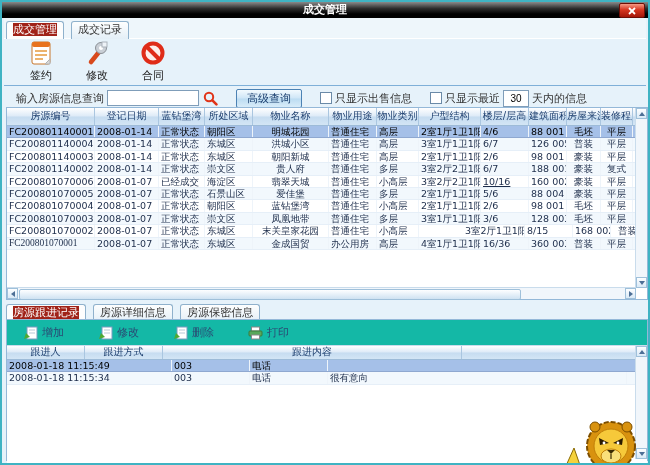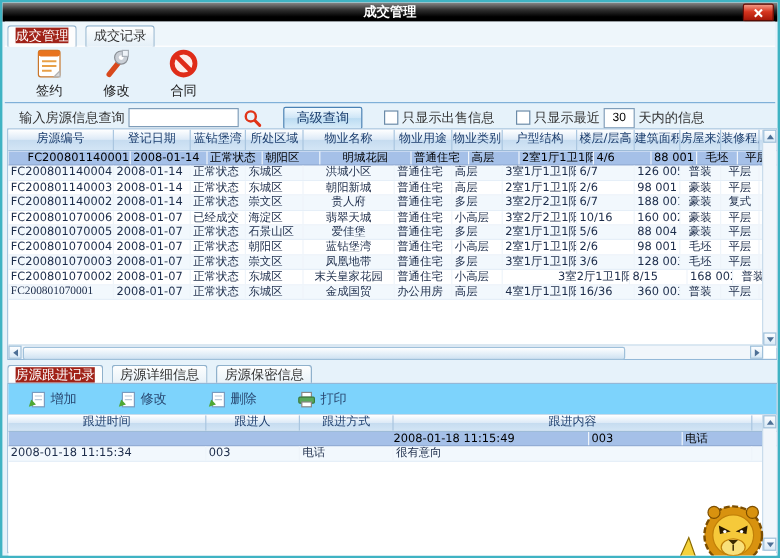--- a/index.html
+++ b/index.html
@@ -42,41 +42,41 @@
   .gridwrap{position:absolute;left:4px;width:642px;background:#fff;border:1px solid #94b8d8;box-sizing:border-box;}
   .gridwrap.main{top:105px;height:193px;}
   .g-head{display:flex;background:linear-gradient(#ffffff,#ddeaf7 48%,#c6dcf0 52%,#d3e5f5);
     border-bottom:1px solid #9dbbd8;overflow:hidden;}
   .main .g-head{height:17px;}
   .g-hcell{box-sizing:border-box;flex:0 0 auto;border-right:1px solid #aac6e0;
     font-size:10px;color:#1c3e6e;text-align:center;line-height:16px;overflow:hidden;white-space:nowrap;cursor:pointer;}
   .g-bodyrows{overflow:hidden;background:#fff;}
   .g-row{display:flex;height:12.4px;box-sizing:border-box;border-bottom:1px solid #e6eff8;background:#fff;cursor:pointer;}
   .g-row.alt{background:#f2f8fd;}
-  .g-row.sel{background:#a5c0e8;border-bottom-color:#8fa8d0;justify-content:flex-end;}
+  .g-row.sel{background:#a5c0e8;border-bottom-color:#8fa8d0;}
   .g-cell{box-sizing:border-box;flex:0 0 auto;padding:0 2px;font-size:9.5px;color:#1c2c4a;
     line-height:11.5px;overflow:hidden;white-space:nowrap;border-right:1px solid #eef4fa;}
   .g-row.sel .g-cell{color:#000;}
   
   .vscroll{position:absolute;top:0;right:0;width:11px;background:#f1f6fb;border-left:1px solid #c9dcec;}
   .hscroll{position:absolute;left:0;bottom:0;right:11px;height:11px;background:#f1f6fb;border-top:1px solid #c9dcec;}
   .sbtn{position:absolute;width:11px;height:11px;box-sizing:border-box;border:1px solid #9fc0da;
     background:linear-gradient(#fdfeff,#d9e9f6);display:flex;align-items:center;justify-content:center;cursor:pointer;}
   .tri{width:0;height:0;}
   .tri.up{border-left:3px solid transparent;border-right:3px solid transparent;border-bottom:4px solid #4d6f96;}
   .tri.down{border-left:3px solid transparent;border-right:3px solid transparent;border-top:4px solid #4d6f96;}
   .tri.left{border-top:3px solid transparent;border-bottom:3px solid transparent;border-right:4px solid #4d6f96;}
   .tri.right{border-top:3px solid transparent;border-bottom:3px solid transparent;border-left:4px solid #4d6f96;}
   .hthumb{position:absolute;top:1px;left:12px;height:9px;width:500px;
     background:linear-gradient(#fdfeff,#cfe2f2);border:1px solid #9fc0da;border-radius:2px;cursor:grab;}
   
   .tabstrip.bottom{top:299px;background:transparent;}
   .bpanel{position:absolute;top:317px;left:4px;width:642px;bottom:2px;background:#fff;
     border:1px solid #94b8d8;box-sizing:border-box;}
-  .btoolbar{position:absolute;top:0;left:0;right:0;height:26px;background:#7dd3fc;
+  .btoolbar{position:absolute;top:0;left:0;right:0;height:26px;background:#14b8a6;
     border-bottom:1px solid #c9dcec;display:flex;align-items:center;padding-left:16px;box-sizing:border-box;text-align:center;}
   .bbtn{display:inline-flex;align-items:center;margin-right:34px;cursor:pointer;}
   .bbtn .lbl{font-size:11px;color:#2a4a73;margin-left:4px;}
   .gridwrap.bottom{position:absolute;top:26px;left:0;width:640px;height:113px;border:none;}
   .bottom .g-head{height:13px;}
   .bottom .g-hcell{line-height:12px;}
   .lion{position:absolute;right:2px;bottom:-8px;z-index:5;}
 </style>
 </head>
 <body>
@@ -230,21 +230,21 @@
         </div>
         <div class="g-row">
           <div class="g-cell" style="width: 88px; text-align: left;">FC200801070006</div>
           <div class="g-cell" style="width: 64px; text-align: left;">2008-01-07</div>
           <div class="g-cell" style="width: 46px; text-align: left;">已经成交</div>
           <div class="g-cell" style="width: 48px; text-align: left;">海淀区</div>
           <div class="g-cell" style="width: 76px; text-align: center;">翡翠天城</div>
           <div class="g-cell" style="width: 48px; text-align: left;">普通住宅</div>
           <div class="g-cell" style="width: 42px; text-align: left;">小高层</div>
           <div class="g-cell" style="width: 62px; text-align: right;">3室2厅2卫1阳</div>
-          <div class="g-cell" style="width: 48px; text-align: left;">10/16</div>
+          <div class="g-cell" style="width: 48px; text-align: left; text-decoration: underline;">10/16</div>
           <div class="g-cell" style="width: 38px; text-align: right;">160 002</div>
           <div class="g-cell" style="width: 34px; text-align: center;">豪装</div>
           <div class="g-cell" style="width: 32px; text-align: center;">平层</div>
         </div>
         <div class="g-row alt">
           <div class="g-cell" style="width: 88px; text-align: left;">FC200801070005</div>
           <div class="g-cell" style="width: 64px; text-align: left;">2008-01-07</div>
           <div class="g-cell" style="width: 46px; text-align: left;">正常状态</div>
           <div class="g-cell" style="width: 48px; text-align: left;">石景山区</div>
           <div class="g-cell" style="width: 76px; text-align: center;">爱佳堡</div>
@@ -378,21 +378,20 @@
           <rect x="3.5" y="1" width="8" height="4" fill="#fff" stroke="#888"></rect>
           <rect x="1" y="5" width="13" height="5" rx="1" fill="#58a85a" stroke="#3a7a3c"></rect>
           <rect x="3.5" y="9" width="8" height="4" fill="#fff" stroke="#888"></rect>
         </svg>
         <span class="lbl">打印</span>
       </span>
     </div>
 
     <div class="gridwrap bottom">
         <div class="g-head">
-          <div class="g-hcell" style="width: 165px;">跟进时间</div>
           <div class="g-hcell" style="width: 78px;">跟进人</div>
           <div class="g-hcell" style="width: 78px;">跟进方式</div>
           <div class="g-hcell" style="width: 299px;">跟进内容</div>
         </div>
         <div class="g-bodyrows" style="height: 110px;">
           <div class="g-row sel">
             <div class="g-cell" style="width: 165px; text-align: left;">2008-01-18 11:15:49</div>
             <div class="g-cell" style="width: 78px; text-align: left;">003</div>
             <div class="g-cell" style="width: 78px; text-align: left;">电话</div>
           </div>

